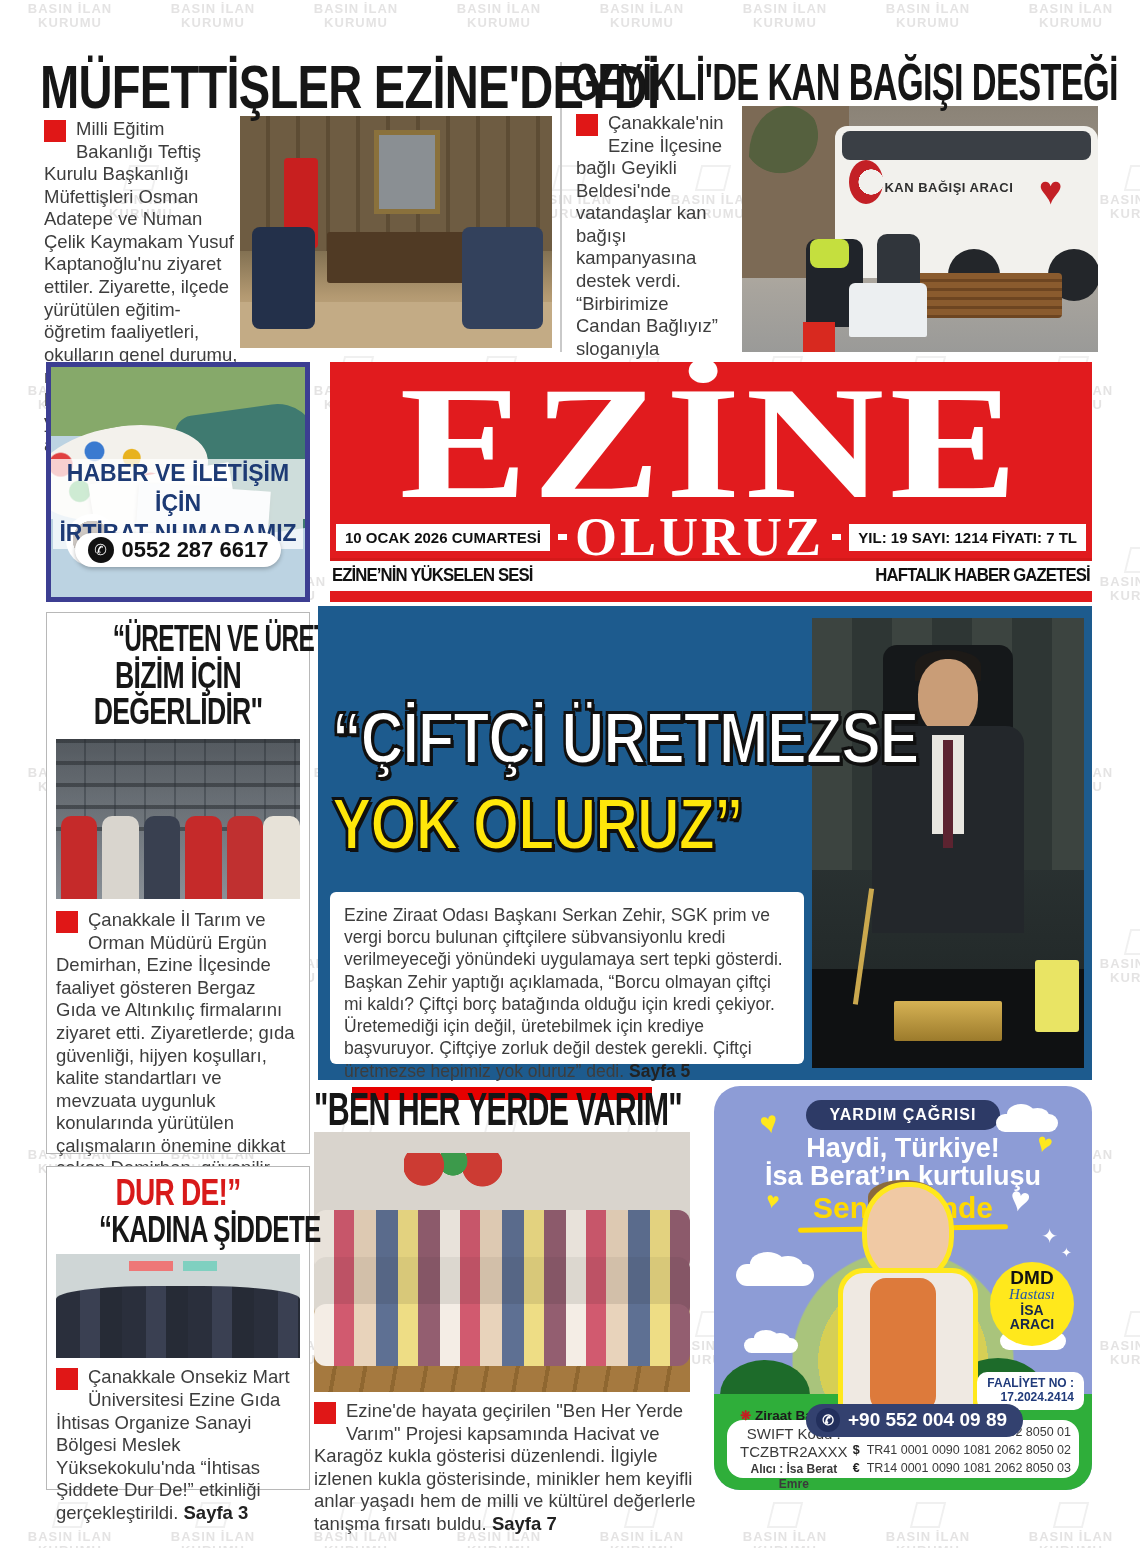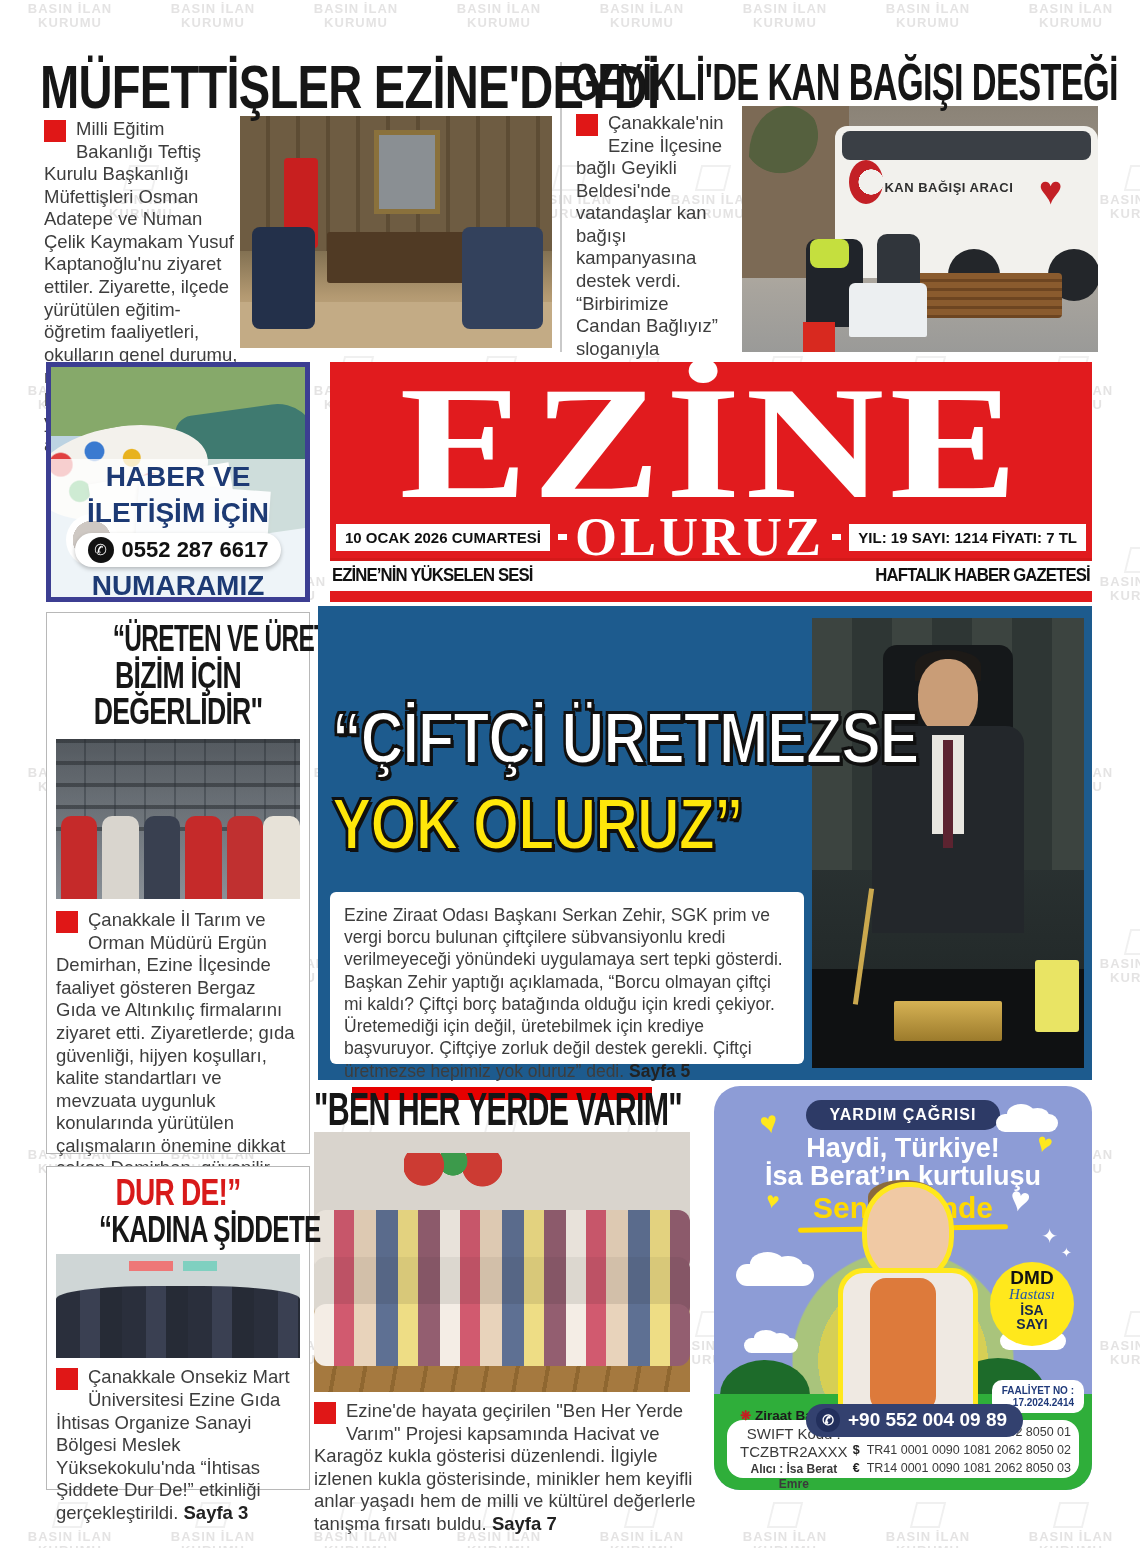--- a/index.html
+++ b/index.html
@@ -156,41 +156,41 @@
   .boy .hair{position:absolute;left:30px;top:-2px;width:70px;height:34px;background:#8a6a3c;border-radius:50% 50% 20% 20%;}
   .boy .body{position:absolute;left:0;top:86px;width:130px;height:150px;background:#efe9e2;border:5px solid #ffe81c;border-radius:26px 26px 10px 10px;}
   .boy .vest{position:absolute;left:32px;top:96px;width:66px;height:134px;background:#dd7a3b;border-radius:16px;}
   .tree{position:absolute;background:#1d6b2a;border-radius:50% 50% 20% 20%;}
   .greenband{position:absolute;left:0;bottom:0;width:100%;height:96px;background:#2fae3a;}
   .dmd{position:absolute;right:18px;top:176px;width:84px;height:84px;background:#ffe81c;border-radius:50%;
       text-align:center;padding-top:6px;box-sizing:border-box;line-height:1.02;}
   .dmd .d1{font-weight:bold;font-size:19px;color:#111;}
   .dmd .d2{font-family:"Liberation Serif",serif;font-style:italic;font-size:15px;color:#2456a8;}
   .dmd .d3,.dmd .d4{font-weight:bold;font-size:14px;color:#16264c;}
-  .faal{position:absolute;right:8px;top:294px;background:#fff;border-radius:10px;padding:5px 10px;
-      text-align:right;color:#203a7a;font-weight:bold;font-size:10px;line-height:1.15;z-index:5;}
+  .faal{position:absolute;right:8px;top:286px;background:#fff;border-radius:10px;padding:5px 10px;
+      text-align:right;color:#203a7a;font-weight:bold;font-size:12px;line-height:1.15;z-index:5;}
   .ch-phone{position:absolute;left:92px;top:318px;background:#33416f;border-radius:999px;padding:4px 16px 5px 10px;
       color:#fff;font-weight:bold;font-size:19px;z-index:6;display:flex;align-items:center;gap:8px;}
   .ch-phone .pic{width:24px;height:24px;background:#222f5c;border-radius:50%;color:#fff;font-size:14px;
       display:flex;align-items:center;justify-content:center;}
   .bankbox{position:absolute;left:13px;top:334px;width:352px;height:58px;background:#fff;border-radius:16px;
       z-index:5;display:flex;align-items:center;padding:4px 8px 2px 8px;box-sizing:border-box;}
   .bank-l{width:136px;text-align:center;line-height:1.25;}
   .bank-name{font-weight:bold;font-size:13.5px;color:#1c1c1c;}
   .bank-logo{color:#c41d20;font-size:13px;}
   .bank-sub{font-size:15px;color:#3a3a3a;}
   .bank-r{flex:1;line-height:1.45;}
   .iban{font-size:12.5px;color:#3a3a3a;white-space:nowrap;}
   .iban b{display:inline-block;width:14px;color:#222;}
   
   .contact{position:absolute;left:46px;top:362px;width:264px;height:240px;border:5px solid #3c3e92;
       box-sizing:border-box;z-index:2;overflow:hidden;background:#cfe0ea;}
   .contact .txt{position:absolute;left:0;right:0;top:92px;text-align:center;z-index:3;}
   .contact .txt div{display:inline-block;background:rgba(255,255,255,.75);color:#1d3a74;font-weight:bold;
-      font-size:28px;padding:0 6px;line-height:1.3;}
+      font-size:23px;padding:0 6px;line-height:1.3;}
   .contact .phonerow{position:absolute;left:24px;right:24px;top:166px;background:#fff;border-radius:999px;
       padding:4px 10px;display:flex;align-items:center;gap:8px;justify-content:center;z-index:3;
       box-shadow:0 2px 4px rgba(0,0,0,.25);}
   .contact .pic{width:26px;height:26px;background:#111;border-radius:50%;color:#fff;font-size:15px;
       display:flex;align-items:center;justify-content:center;}
   .contact .pnum{font-weight:bold;font-size:22px;color:#111;}
   .vdiv{position:absolute;left:560px;top:62px;width:2px;height:290px;background:#c9c9c9;z-index:1;}
 </style>
 </head>
 <body>
@@ -674,21 +674,21 @@
       <div class="hair"></div>
       <div class="head"></div>
       <div class="body"></div>
       <div class="vest"></div>
     </div>
 
     <div class="dmd">
       <div class="d1">DMD</div>
       <div class="d2">Hastası</div>
       <div class="d3">İSA</div>
-      <div class="d4">SAYI</div>
+      <div class="d4">ARACI</div>
     </div>
 
     <div class="faal">
       <div>FAALİYET NO :</div>
       <div>17.2024.2414</div>
     </div>
 
     <div class="ch-phone">
       <span class="pic">✆</span>
       <span>+90 552 004 09 89</span>

